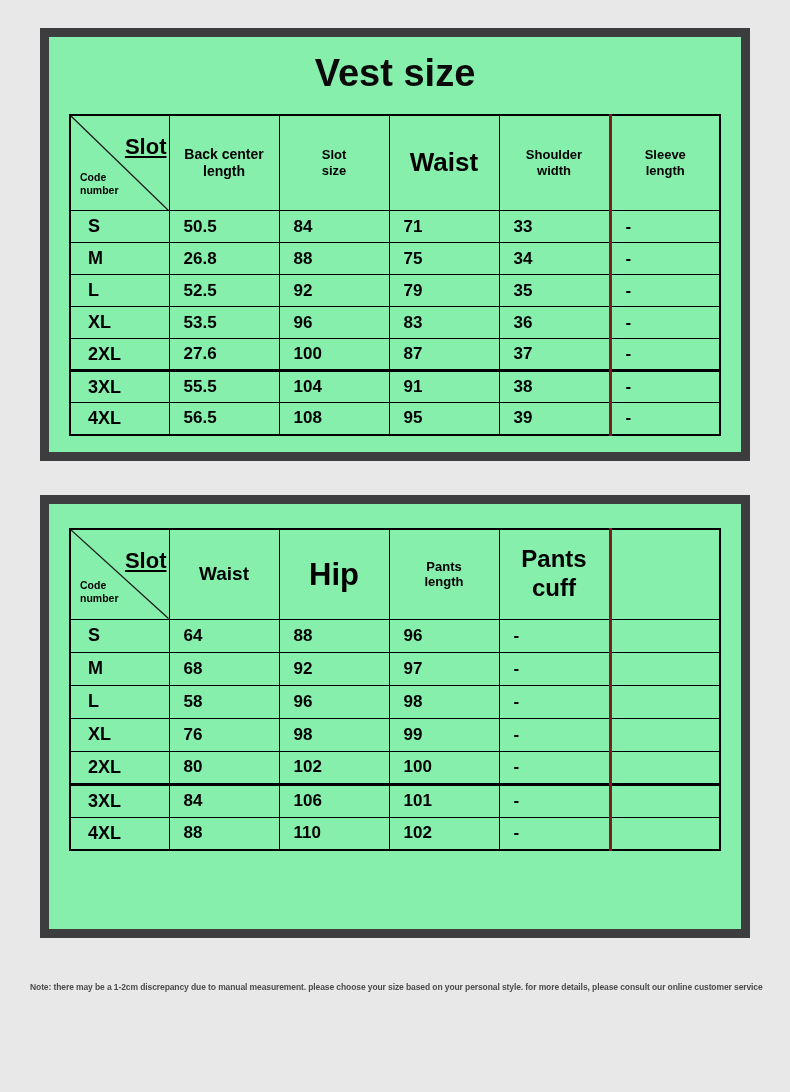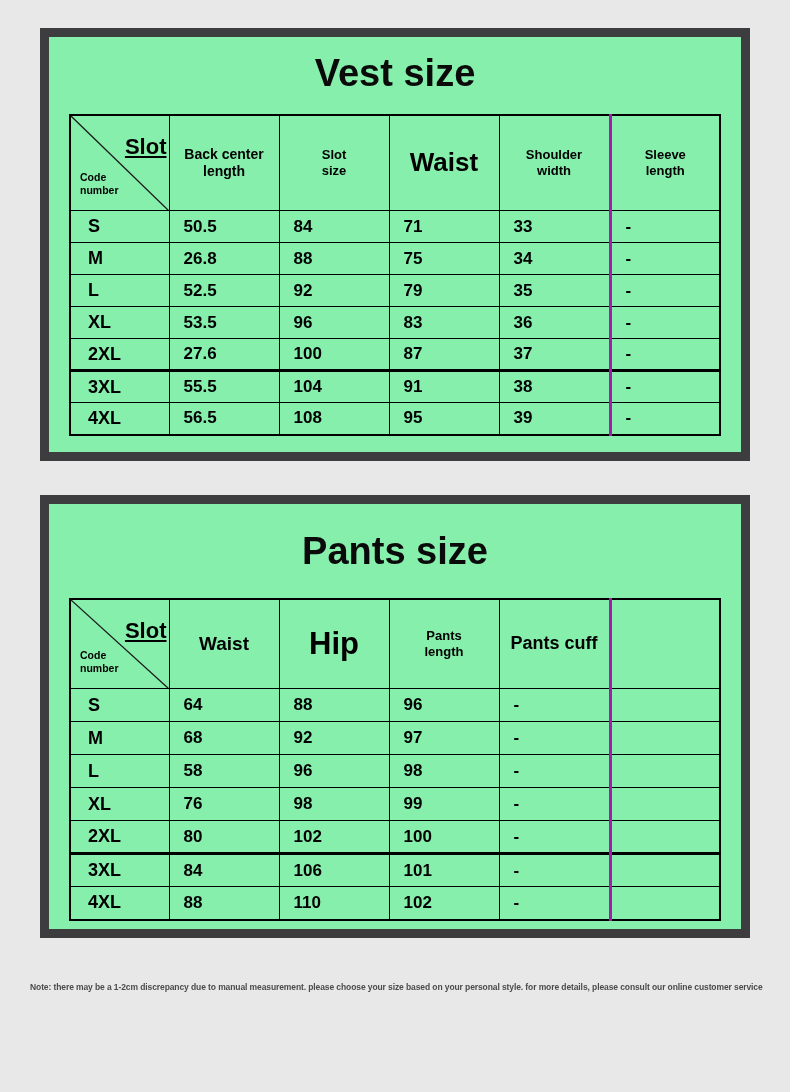--- a/index.html
+++ b/index.html
@@ -45,30 +45,30 @@
   .pants tbody tr { height:33px; }
 
   .size-table th {
     font-weight:bold; font-size:13px; text-align:center;
     white-space:pre-line; line-height:1.2; padding:0 2px;
   }
   .vest  thead th:nth-child(2) { font-size:14px; }
   .vest  thead th:nth-child(4) { font-size:26px; }
   .pants thead th:nth-child(2) { font-size:19px; }
   .pants thead th:nth-child(3) { font-size:31px; }
-  .pants thead th:nth-child(5) { font-size:18px; }
+  .pants thead th:nth-child(5) { font-size:24px; }
 
   .size-table td {
     font-weight:bold; font-size:17px;
     text-align:left; padding-left:14px;
   }
   .size-table td.code { padding-left:17px; font-size:18px; }
 
   
-  .size-table th:nth-child(6), .size-table td:nth-child(6) { border-left:3px solid #a21caf; }
+  .size-table th:nth-child(6), .size-table td:nth-child(6) { border-left:3px solid #7f1d1d; }
   .size-table tr.thick-top td { border-top:3px solid #000; }
 
   
   th.corner { position:relative; padding:0; }
   th.corner svg.diag { position:absolute; left:0; top:0; width:100%; height:100%; display:block; }
   th.corner .slot {
     position:absolute; top:18px; right:2px;
     font-size:22px; font-weight:bold;text-decoration:underline;
   }
   th.corner .codenum {
@@ -173,21 +173,20 @@
           <td>108</td>
           <td>95</td>
           <td>39</td>
           <td>-</td>
         </tr>
       </tbody>
   </table>
 </div>
 
 <div class="panel panel2">
-  <h1 class="title">Pants size</h1>
   <table class="size-table pants">
     <colgroup>
       <col style="width:99px">
         <col style="width:110px">
         <col style="width:110px">
       <col style="width:110px">
         <col style="width:111px">
         <col style="width:110px">
     </colgroup>
     <thead>

